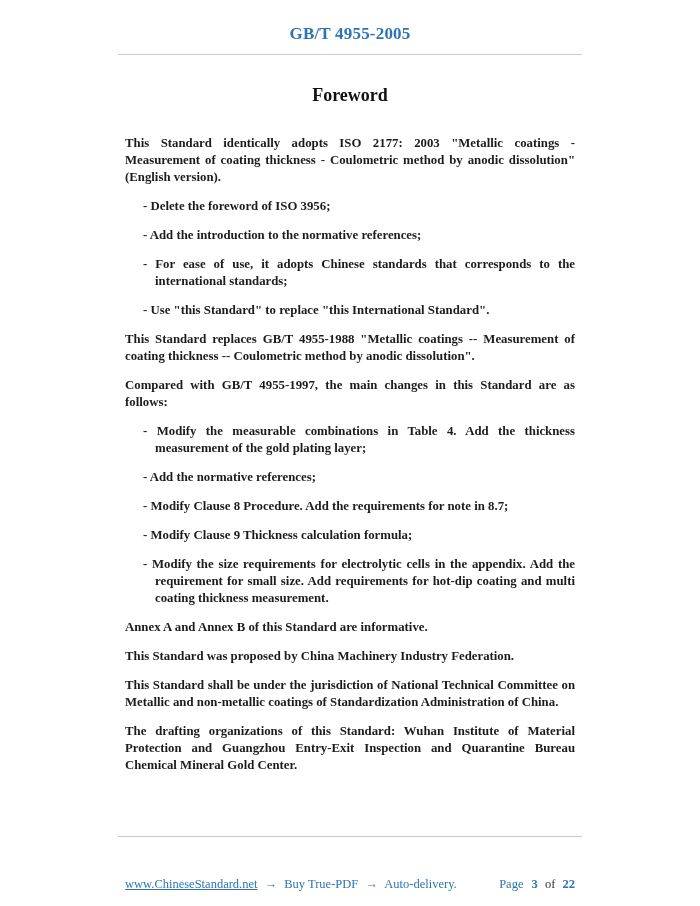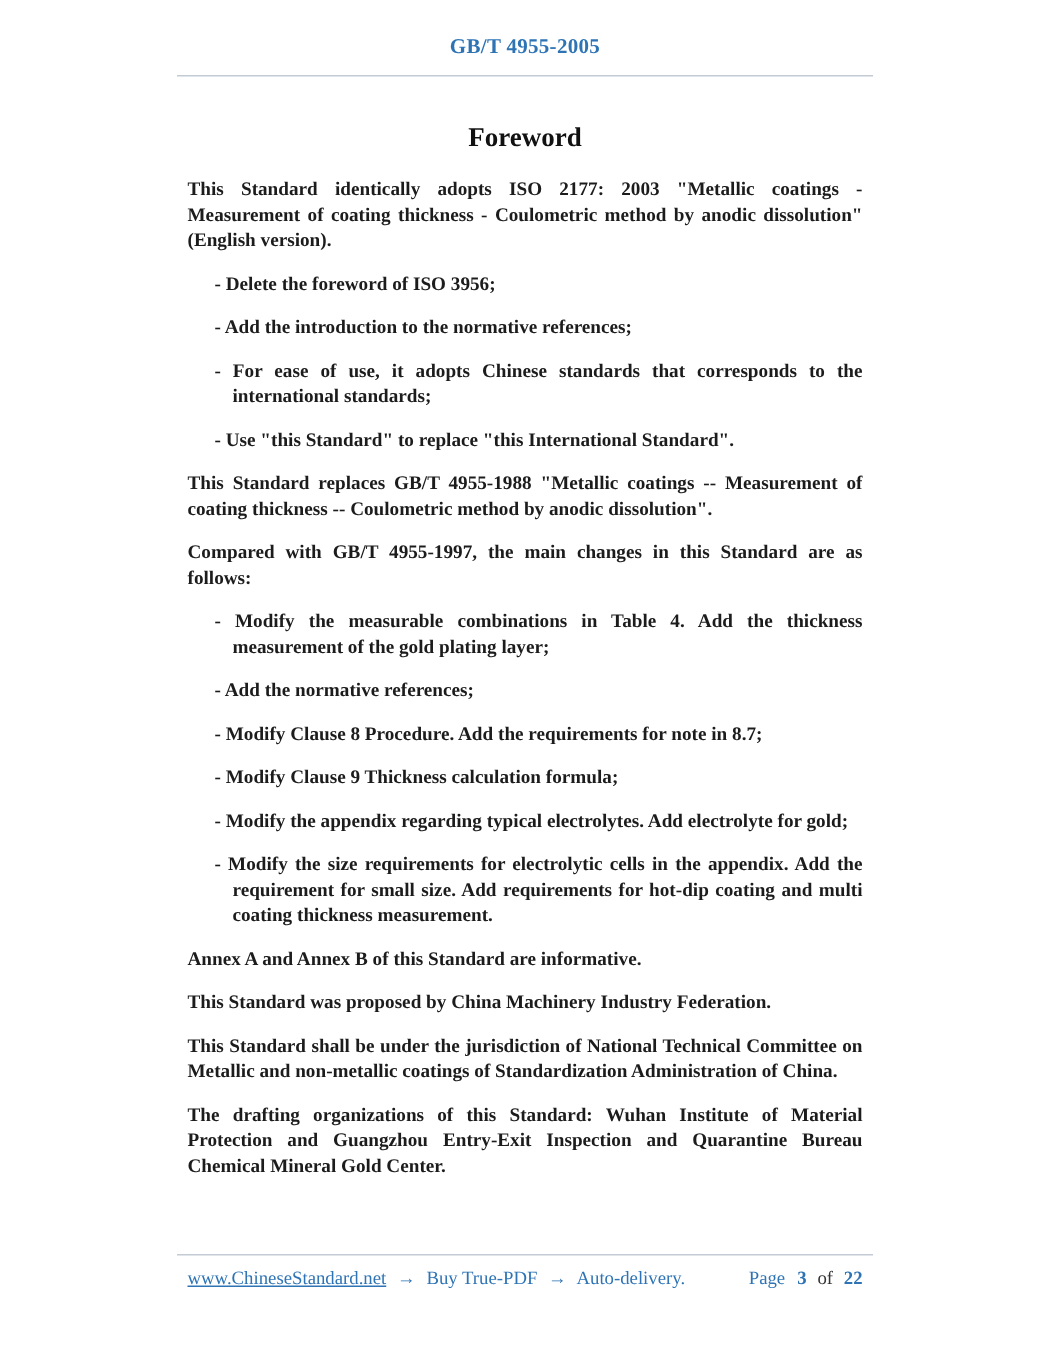--- a/index.html
+++ b/index.html
@@ -15,33 +15,33 @@
     box-sizing: border-box;
     padding: 24px 118px 0 118px;
     font-family: "Liberation Serif", serif;
     color: #1c1c1c;
     overflow: hidden;
   }
   .doc-header {
     text-align: center;
     color: #2e74b5;
     font-weight: bold;
-    font-size: 14px;
+    font-size: 17px;
     letter-spacing: 0.2px;
   }
   .header-rule {
     border: none;
     border-top: 1px solid #c3ccd4;
     margin: 10px 0 0 0;
   }
   .page-title {
     text-align: center;
     font-size: 18px;
     font-weight: bold;
-    margin: 30px 0 16px 0;
+    margin: 30px 0 29px 0;
     color: #111;
   }
   .content {
     padding: 0 7px;
     font-size: 12.8px;
     line-height: 17px;
     font-weight: bold;
   }
   .para {
     margin: 0 0 12px 0;
@@ -82,20 +82,21 @@
     margin: 0 4px;
   }
   a.site-link {
     color: #2e74b5;
     text-decoration: underline;
     cursor: pointer;
   }
   .footer-right {
     white-space: nowrap;
     color: #2e74b5;
+    margin-top: 32px;
   }
   .footer-right .of-word {
     color: #333333;
     margin: 0 4px;
   }
   .footer-right .page-word {
     margin-right: 5px;
   }
   .page-num {
     font-weight: bold;
@@ -121,21 +122,20 @@
     <div class="li">- For ease of use, it adopts Chinese standards that corresponds to the international standards;</div>
     <div class="li">- Use "this Standard" to replace "this International Standard".</div>
 
     <p class="para">This Standard replaces GB/T 4955-1988 "Metallic coatings -- Measurement of coating thickness -- Coulometric method by anodic dissolution".</p>
     <p class="para">Compared with GB/T 4955-1997, the main changes in this Standard are as follows:</p>
 
     <div class="li">- Modify the measurable combinations in Table 4. Add the thickness measurement of the gold plating layer;</div>
     <div class="li">- Add the normative references;</div>
     <div class="li">- Modify Clause 8 Procedure. Add the requirements for note in 8.7;</div>
     <div class="li">- Modify Clause 9 Thickness calculation formula;</div>
-    <div class="li">- Modify the appendix regarding typical electrolytes. Add electrolyte for gold;</div>
     <div class="li">- Modify the size requirements for electrolytic cells in the appendix. Add the requirement for small size. Add requirements for hot-dip coating and multi coating thickness measurement.</div>
 
     <p class="para">Annex A and Annex B of this Standard are informative.</p>
     <p class="para">This Standard was proposed by China Machinery Industry Federation.</p>
     <p class="para">This Standard shall be under the jurisdiction of National Technical Committee on Metallic and non-metallic coatings of Standardization Administration of China.</p>
     <p class="para">The drafting organizations of this Standard: Wuhan Institute of Material Protection and Guangzhou Entry-Exit Inspection and Quarantine Bureau Chemical Mineral Gold Center.</p>
 
   </div>
 
   <div class="footer">

